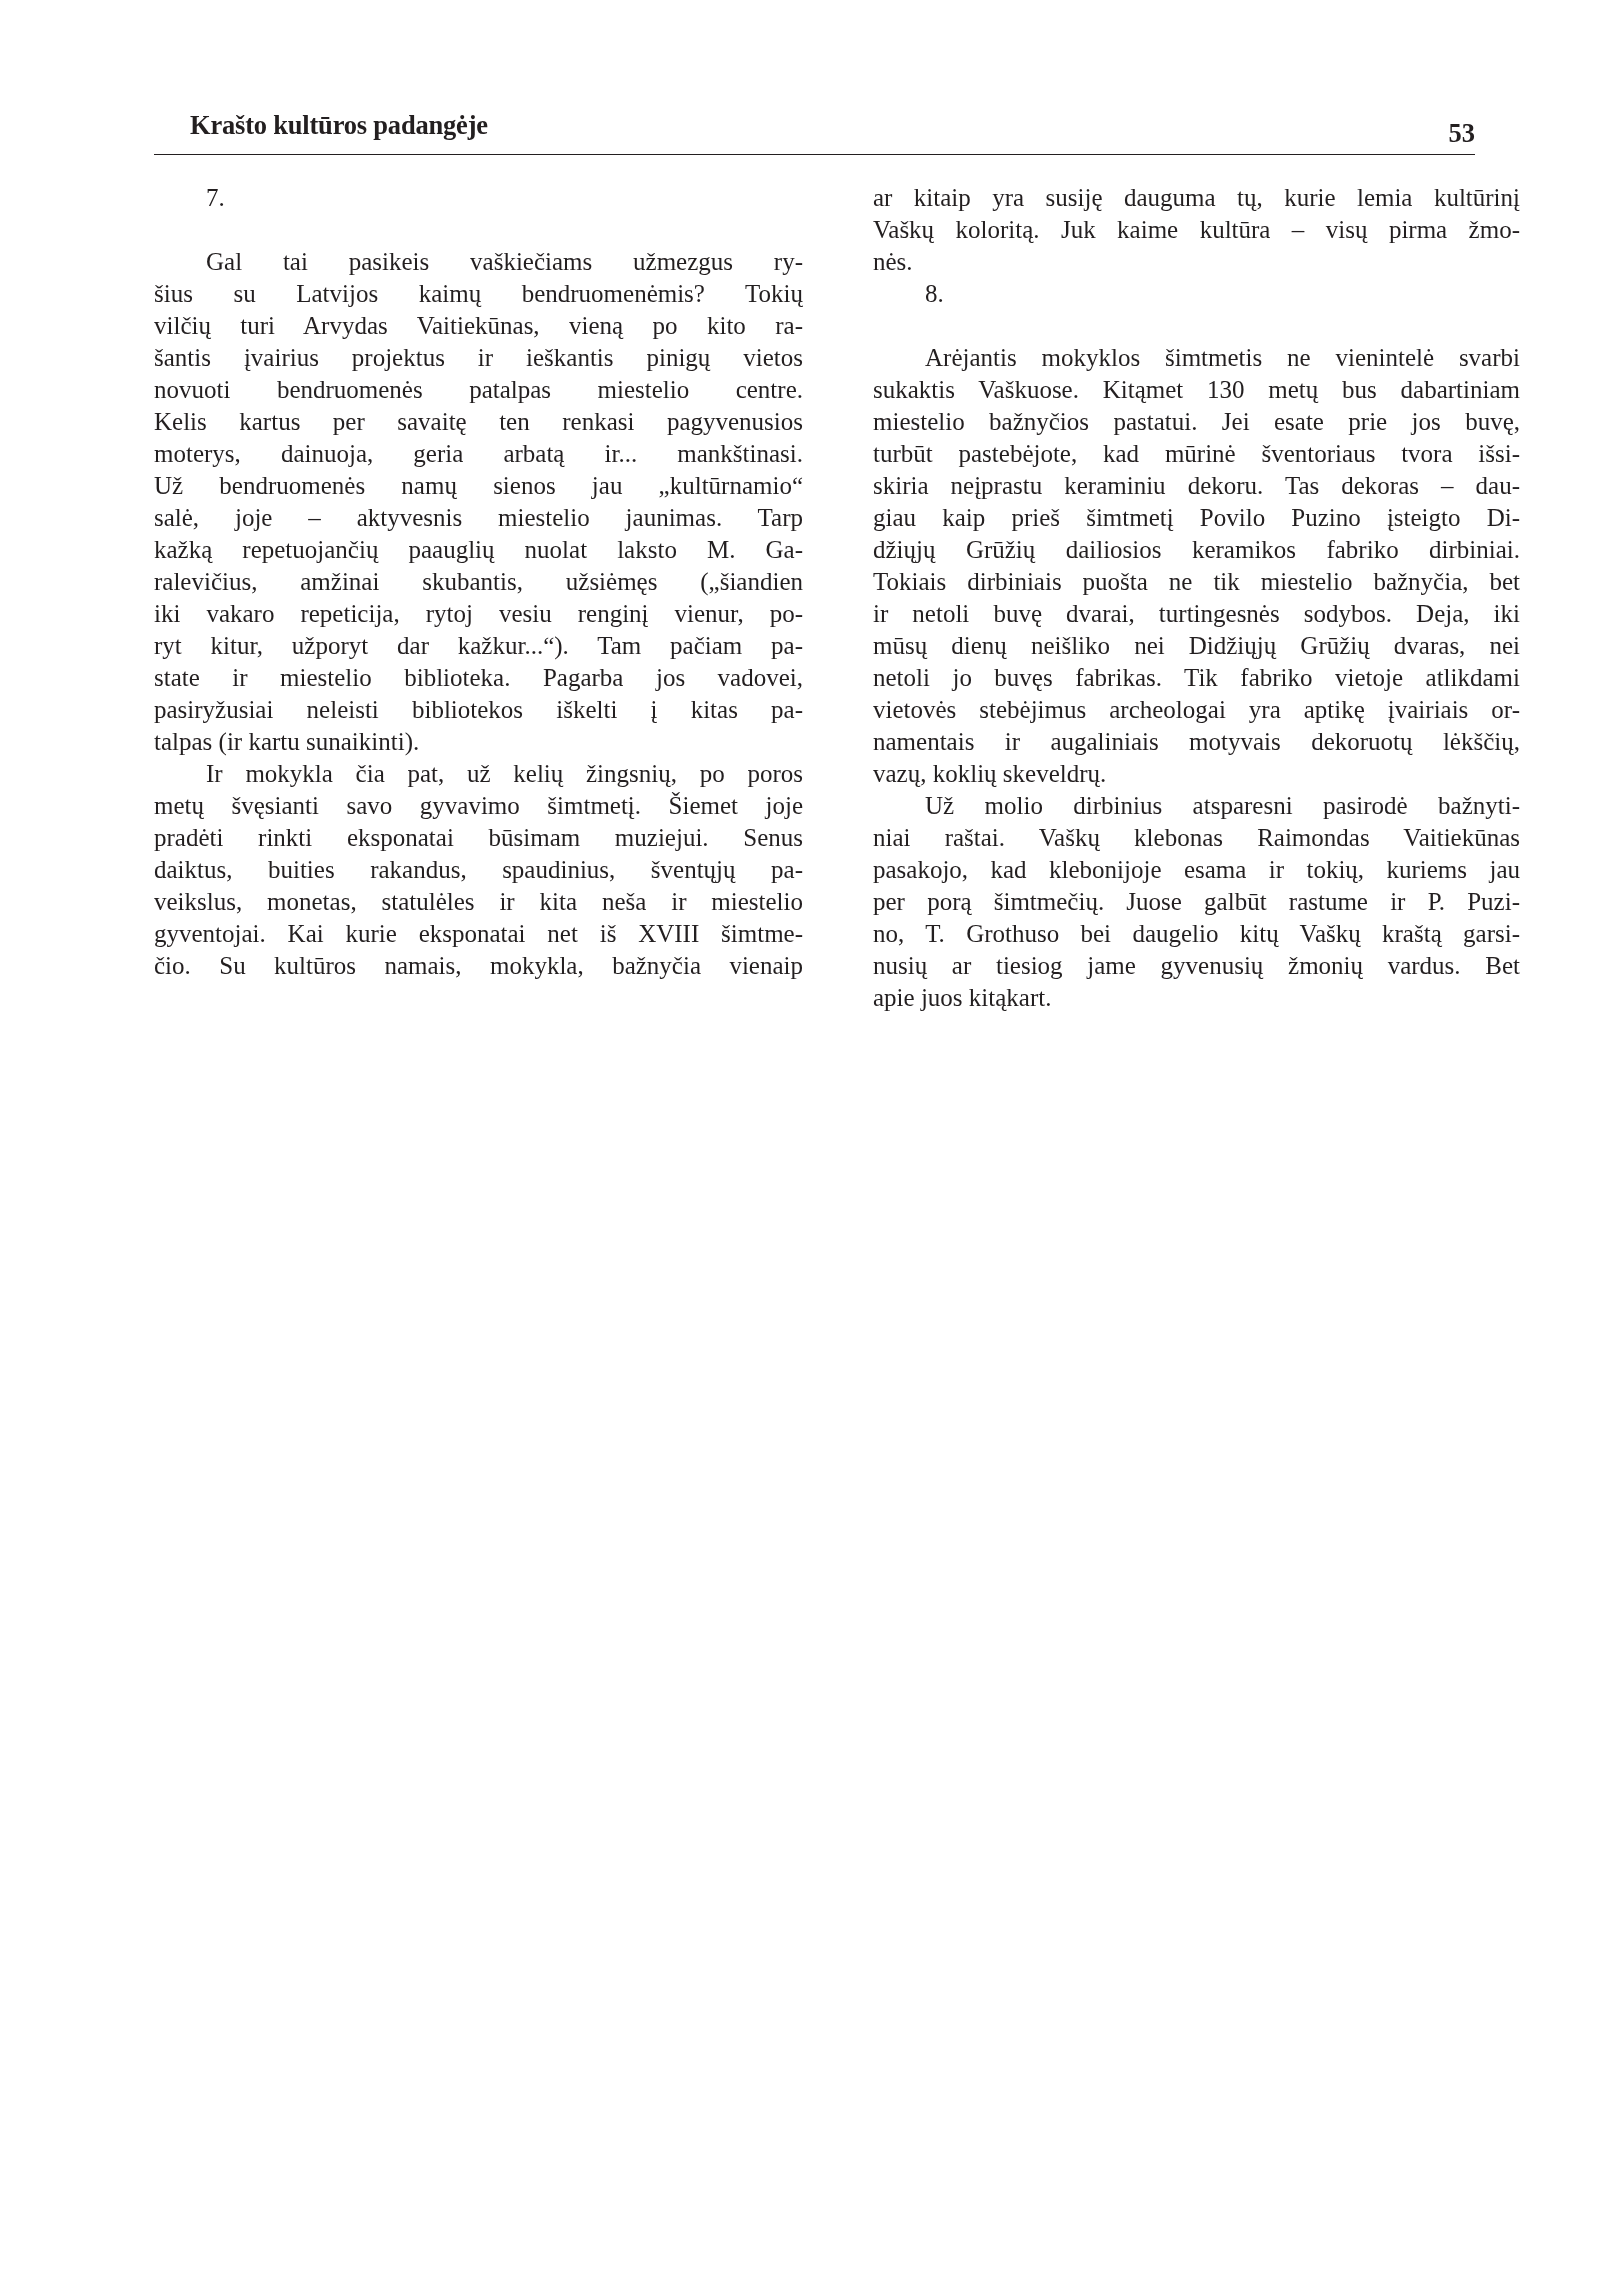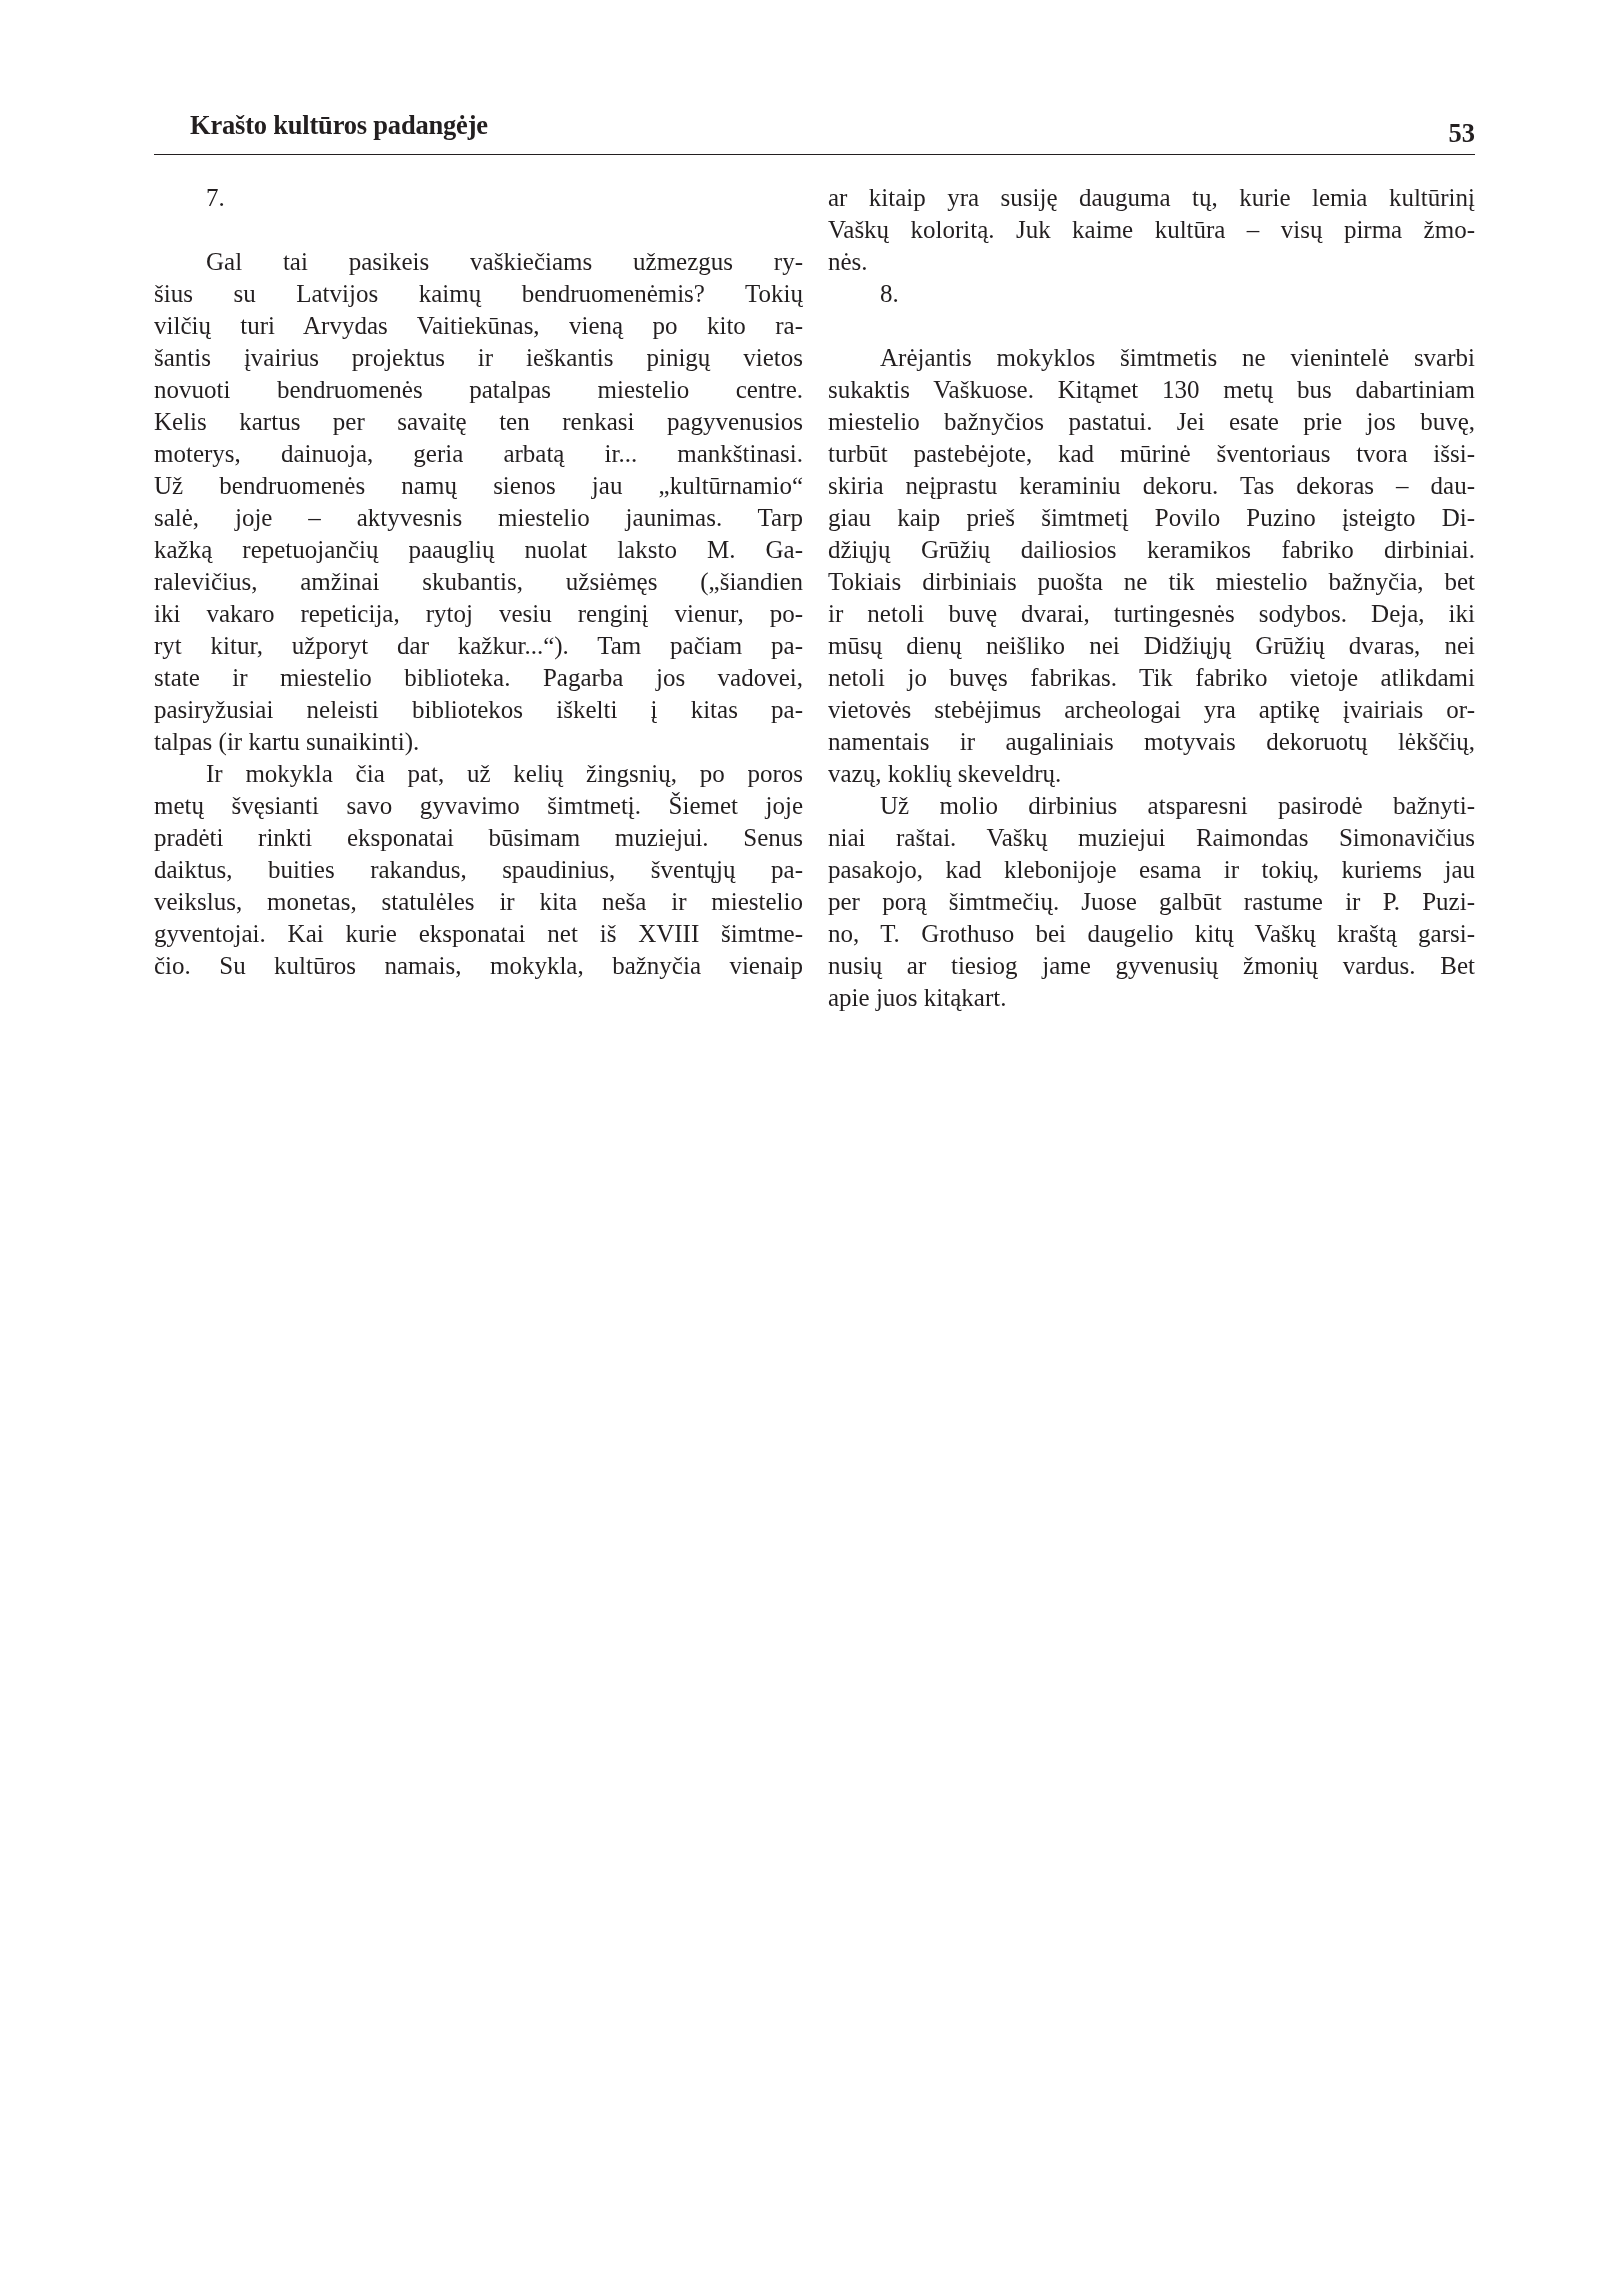--- a/index.html
+++ b/index.html
@@ -4,21 +4,21 @@
 <style>
   html, body { margin: 0; padding: 0; background: #ffffff; }
   body { width: 1621px; height: 2293px; position: relative; overflow: hidden;
          font-family: "Liberation Serif", "DejaVu Serif", serif; color: #231f20; }
   .header { position: absolute; left: 154px; top: 110px; width: 1321px; height: 45px; }
   .running-title { position: absolute; left: 0; top: 0; font-weight: bold; font-size: 26.5px; letter-spacing: -0.2px; margin-left: 36px; }
   .page-number { position: absolute; right: 0; top: 7.8px; font-weight: bold; font-size: 26.5px; }
   .rule { position: absolute; left: 154px; top: 154px; width: 1321px; height: 0; border-top: 1.6px solid #231f20; }
   .col { position: absolute; top: 182px; width: 649px; font-size: 25px; line-height: 32px; text-align: justify; }
   .col.left { left: 154px; }
-  .col.right { left: 828px; width: 647px; font-family: Liberation Serif, serif; }
+  .col.right { left: 873px; width: 647px; font-family: Liberation Serif, serif; }
   .line { display: block; text-align: justify; text-align-last: justify; white-space: nowrap; height: 32px; }
   .line.last { text-align-last: left; }
   .indent { padding-left: 52px; }
   .secnum { display: block; height: 32px; padding-left: 52px; }
   .gap { display: block; height: 32px; }
 </style>
 </head>
 <body>
 
 <div class="header">
@@ -78,21 +78,21 @@
       <span class="line">Tokiais dirbiniais puošta ne tik miestelio bažnyčia, bet</span>
       <span class="line">ir netoli buvę dvarai, turtingesnės sodybos. Deja, iki</span>
       <span class="line">mūsų dienų neišliko nei Didžiųjų Grūžių dvaras, nei</span>
       <span class="line">netoli jo buvęs fabrikas. Tik fabriko vietoje atlikdami</span>
       <span class="line">vietovės stebėjimus archeologai yra aptikę įvairiais or-</span>
       <span class="line">namentais ir augaliniais motyvais dekoruotų lėkščių,</span>
       <span class="line last">vazų, koklių skeveldrų.</span>
     </div>
   <div>
       <span class="line indent">Už molio dirbinius atsparesni pasirodė bažnyti-</span>
-      <span class="line">niai raštai. Vaškų muziejui Raimondas Simonavičius</span>
+      <span class="line">niai raštai. Vaškų klebonas Raimondas Vaitiekūnas</span>
       <span class="line">pasakojo, kad klebonijoje esama ir tokių, kuriems jau</span>
       <span class="line">per porą šimtmečių. Juose galbūt rastume ir P. Puzi-</span>
       <span class="line">no, T. Grothuso bei  daugelio kitų Vaškų kraštą garsi-</span>
       <span class="line">nusių ar tiesiog jame gyvenusių žmonių vardus. Bet</span>
       <span class="line last">apie juos kitąkart.</span>
     </div>
 </div>
 
 
 </body></html>

